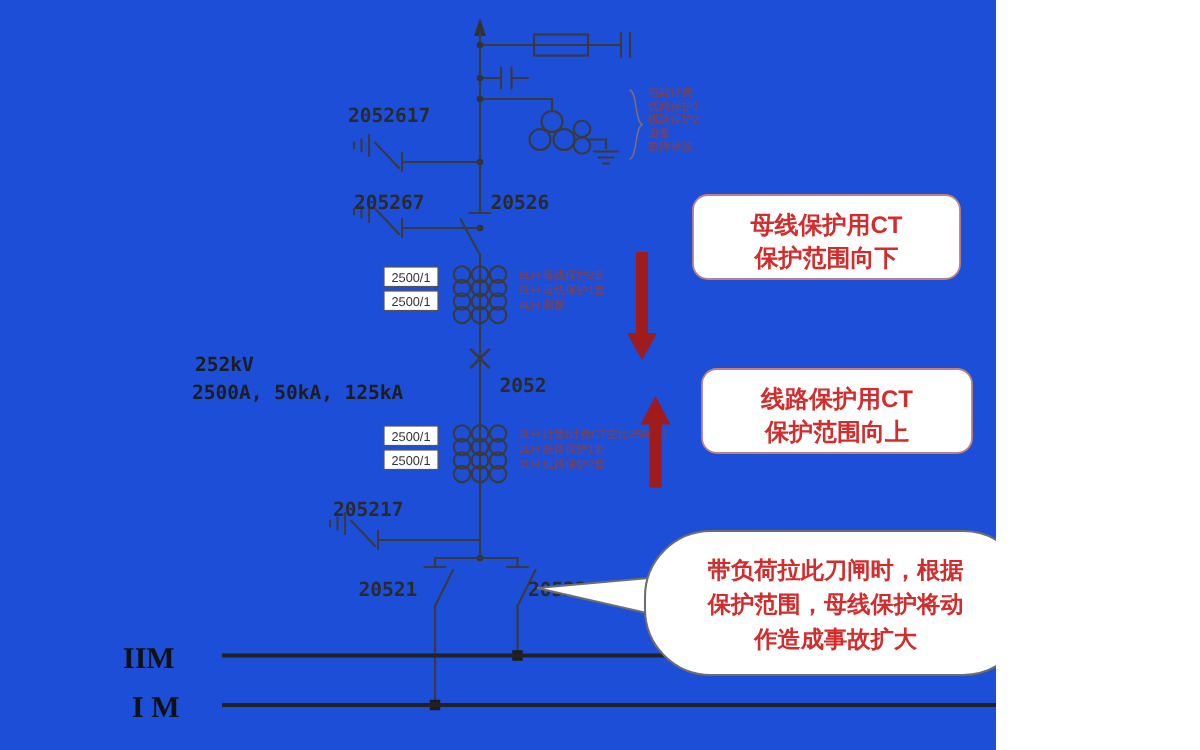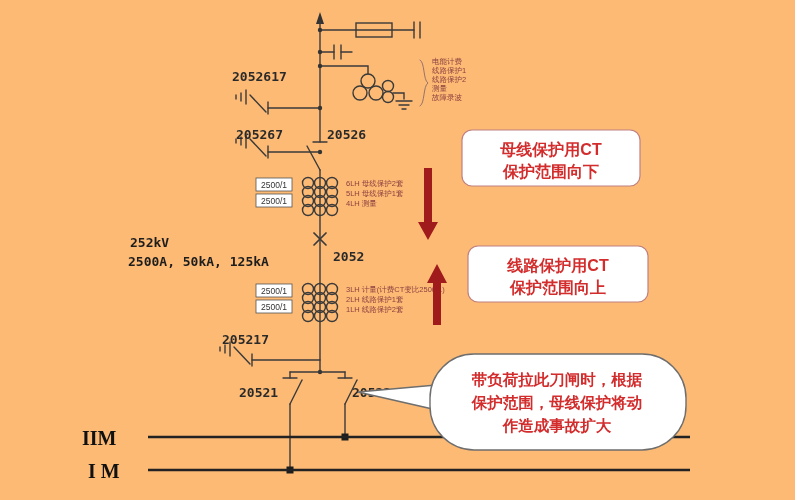--- a/index.html
+++ b/index.html
@@ -1,17 +1,17 @@
 <!DOCTYPE html>
 <html><head>
 <meta charset="utf-8">
 <style>
   html,body{margin:0;padding:0;background:#ffffff;}
   .canvas{
-    position:relative;width:795px;height:500px;background:#fdba74;overflow:hidden;
+    position:relative;width:664px;height:500px;background:#1d4ed8;overflow:hidden;
     font-family:"Liberation Sans",sans-serif;
   }
   svg{display:block;}
   .stroke{stroke:#3a3a3a;stroke-width:1.4;fill:none;stroke-linecap:round;}
   .thick{stroke:#222;stroke-width:2.6;fill:none;}
   .t-dev{font:700 13px "DejaVu Sans Mono",monospace;fill:#2a2a2a;}
   .t-rating{font:700 13px "DejaVu Sans Mono",monospace;fill:#1d1d1d;}
   .t-ratio{font:400 8.5px "Liberation Sans",sans-serif;fill:#333;}
   .t-tiny{font:400 7.5px "Liberation Sans",sans-serif;fill:#8b4040;}
   .t-red-lg{font:600 16px "Liberation Sans",sans-serif;fill:#d22c2c;}

